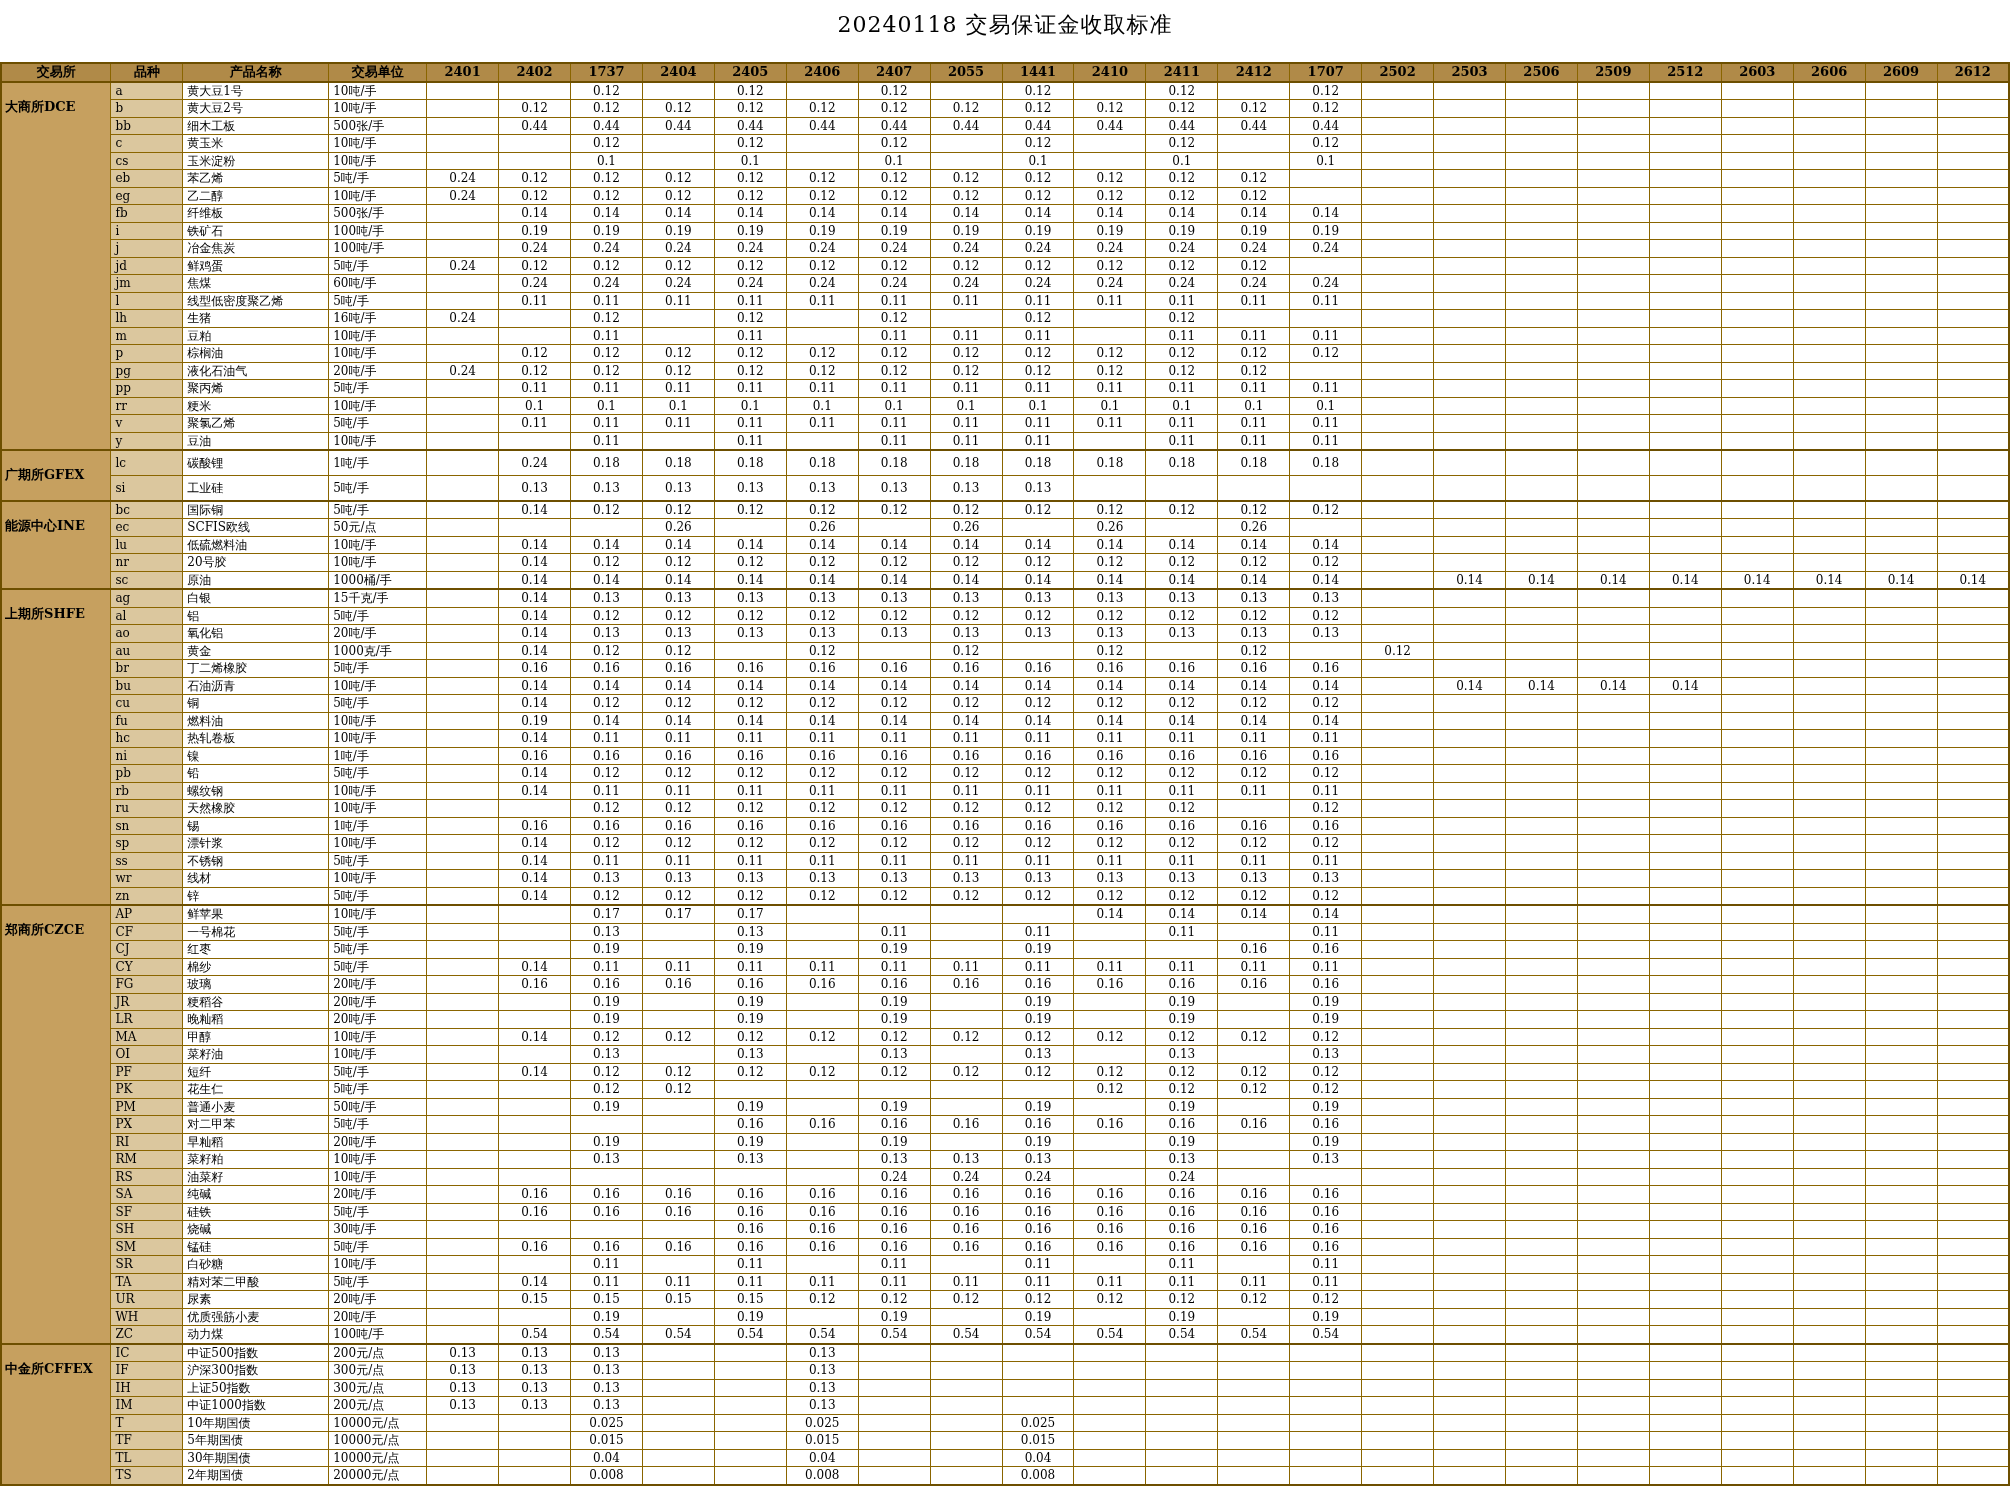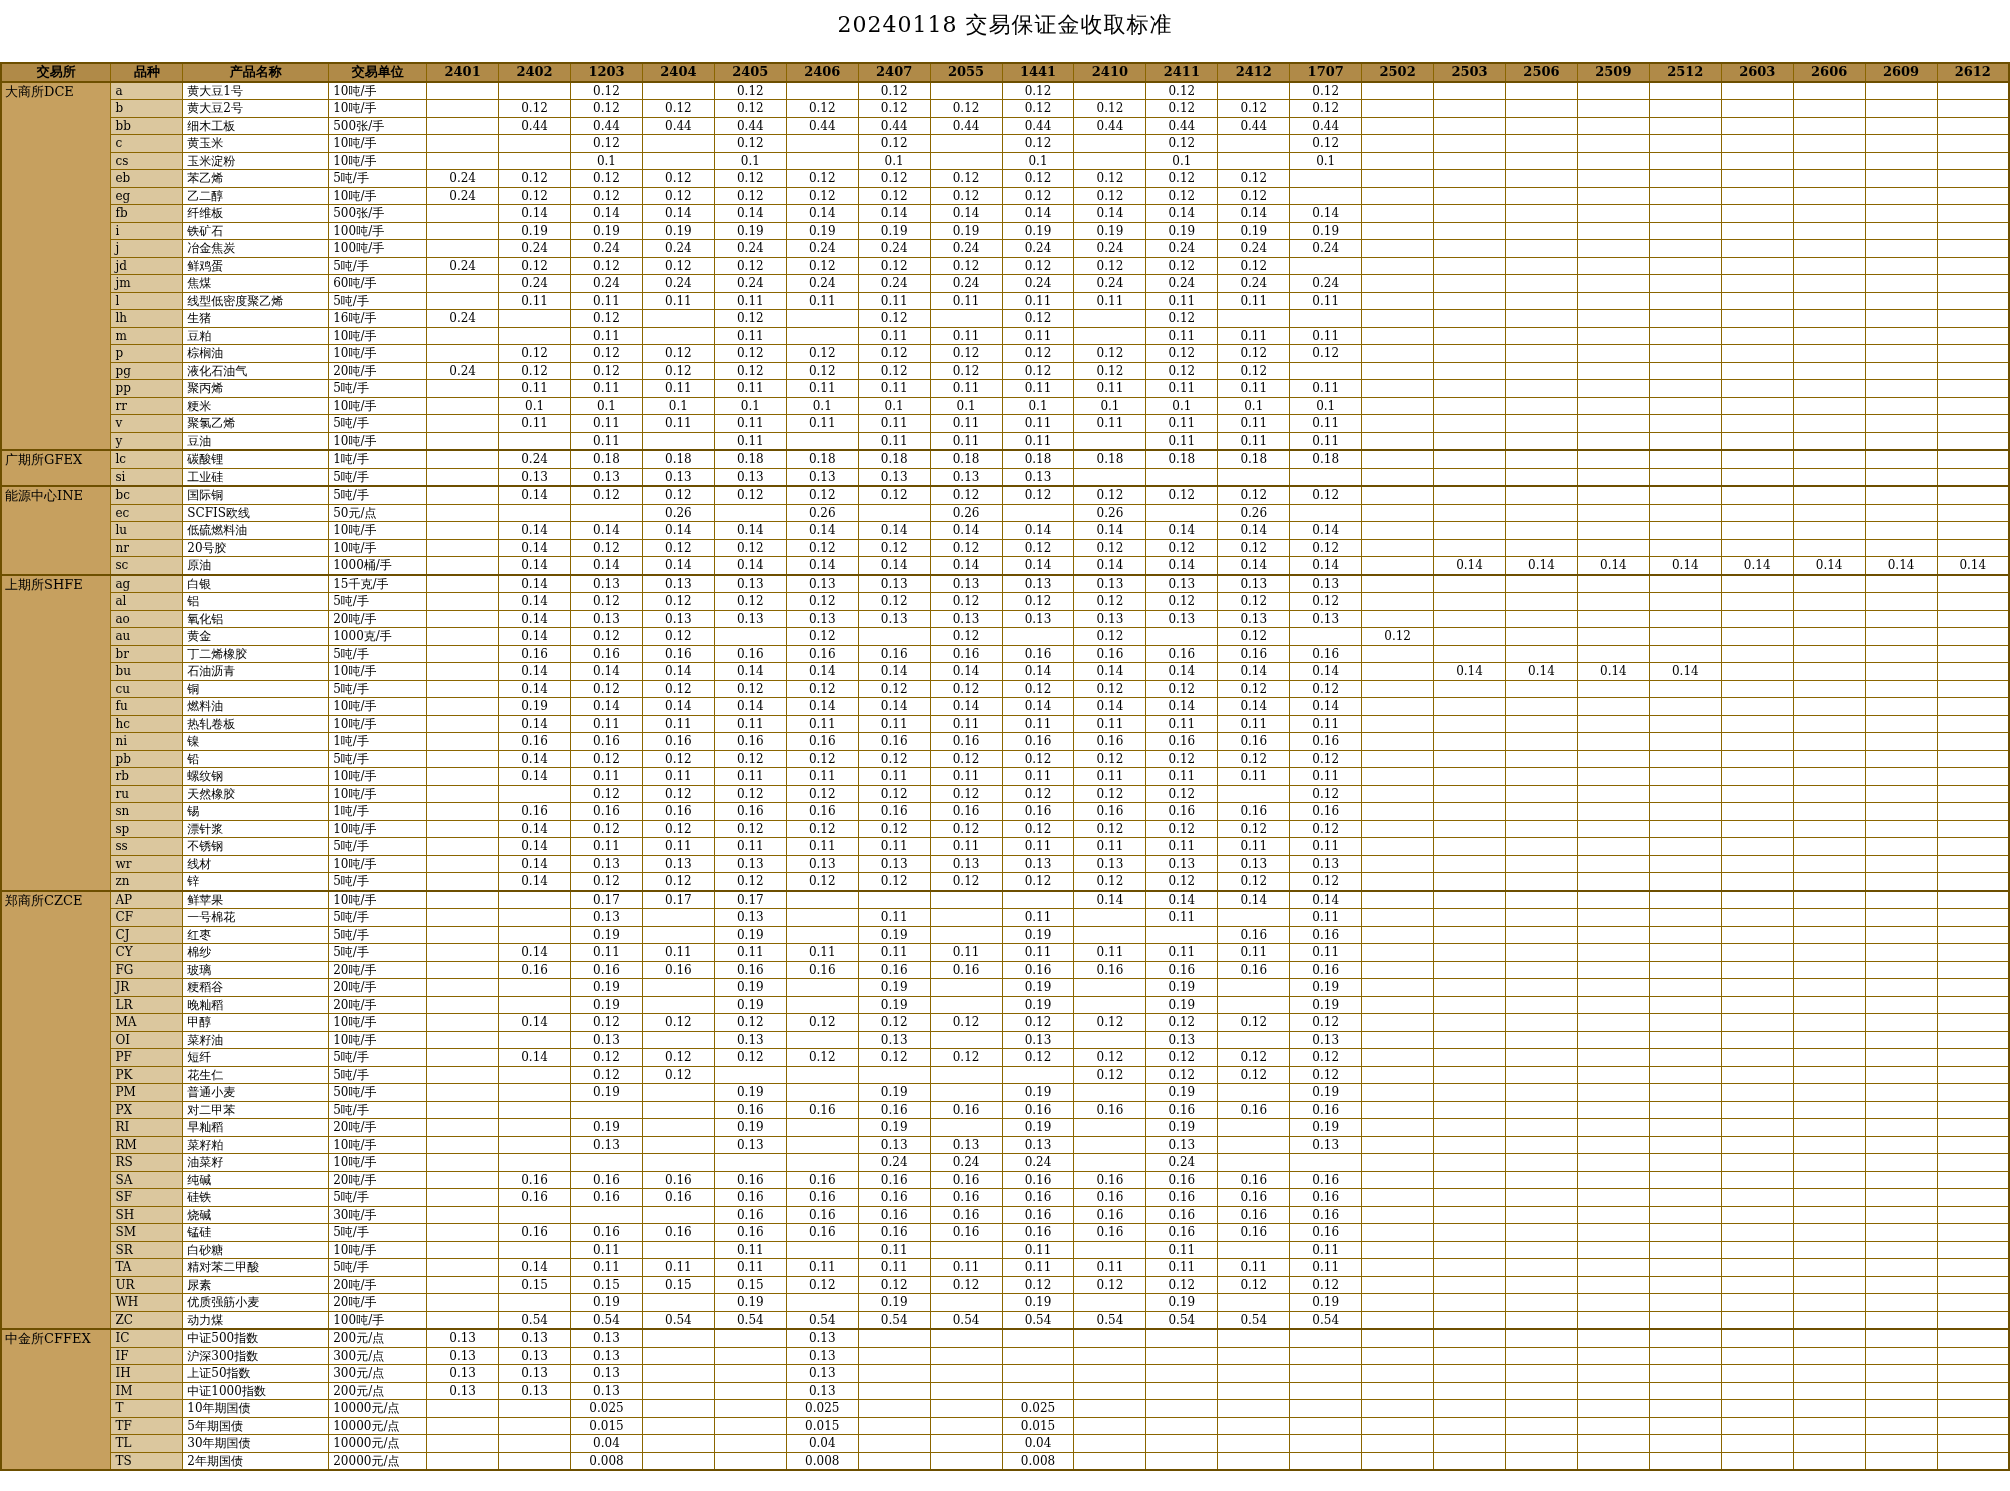--- a/index.html
+++ b/index.html
@@ -5,21 +5,21 @@
   :root{
     --header-bg:#B08A48; --exch-bg:#C6A05F; --code-bg:#DBC79E;
     --grid:#8A6500; --grid-heavy:#6D4F00; --text:#000;
   }
   html,body{margin:0;padding:0;background:#fff;}
   body{width:2010px;height:1491px;font-family:"DejaVu Serif","Liberation Serif",serif;color:var(--text);overflow:hidden;}
   .title{height:62px;line-height:50px;text-align:center;font-size:22px;letter-spacing:1px;}
   table{border-collapse:collapse;table-layout:fixed;border:2px solid var(--grid-heavy);}
   th,td{border:1px solid var(--grid);height:16.5px;padding:0 2px;font-size:12px;line-height:16px;white-space:nowrap;overflow:hidden;}
   th{background:var(--header-bg);font-weight:bold;font-size:13px;text-align:center;}
-  td.exch{background:var(--exch-bg);font-weight:normal;vertical-align:top;text-align:left;font-size:13px;padding:1px 3px;}
+  td.exch{background:var(--exch-bg);font-weight:bold;vertical-align:top;text-align:left;font-size:13px;padding:16px 3px;}
   td.code{background:var(--code-bg);text-align:left;padding-left:4px;}
   td.name,td.unit{text-align:left;padding-left:4px;background:#fff;}
   td.num{text-align:center;background:#fff;}
   tr.group-start td{border-top:2px solid var(--grid-heavy);}
 </style>
 </head>
 <body>
 
 <div class="title">20240118 交易保证金收取标准</div>
 
@@ -53,21 +53,21 @@
       <col style="width: 72px;">
     </colgroup>
   <thead id="thead">
       <tr>
         <th>交易所</th>
         <th>品种</th>
         <th>产品名称</th>
         <th>交易单位</th>
         <th>2401</th>
         <th>2402</th>
-        <th>1203</th>
+        <th>1737</th>
         <th>2404</th>
         <th>2405</th>
         <th>2406</th>
         <th>2407</th>
         <th>2055</th>
         <th>1441</th>
         <th>2410</th>
         <th>2411</th>
         <th>2412</th>
         <th>1707</th>

